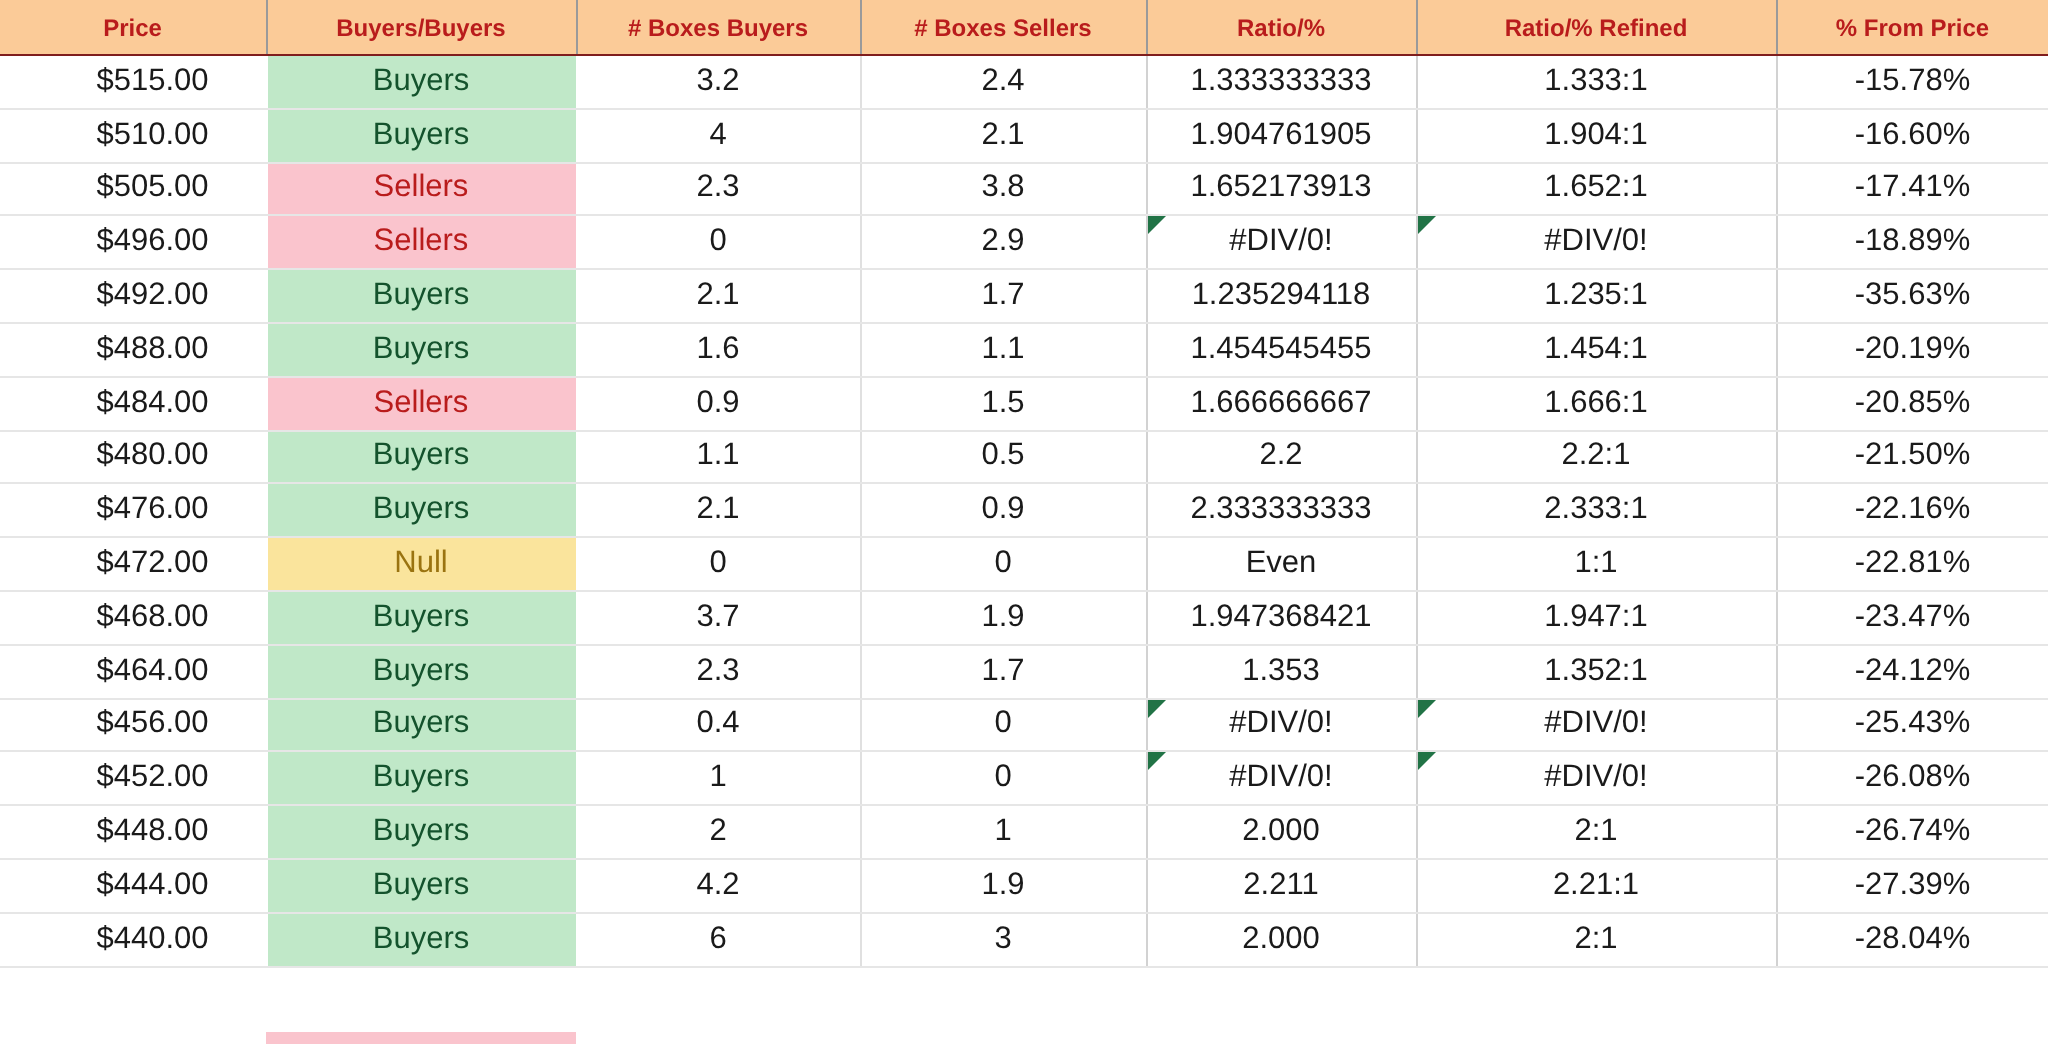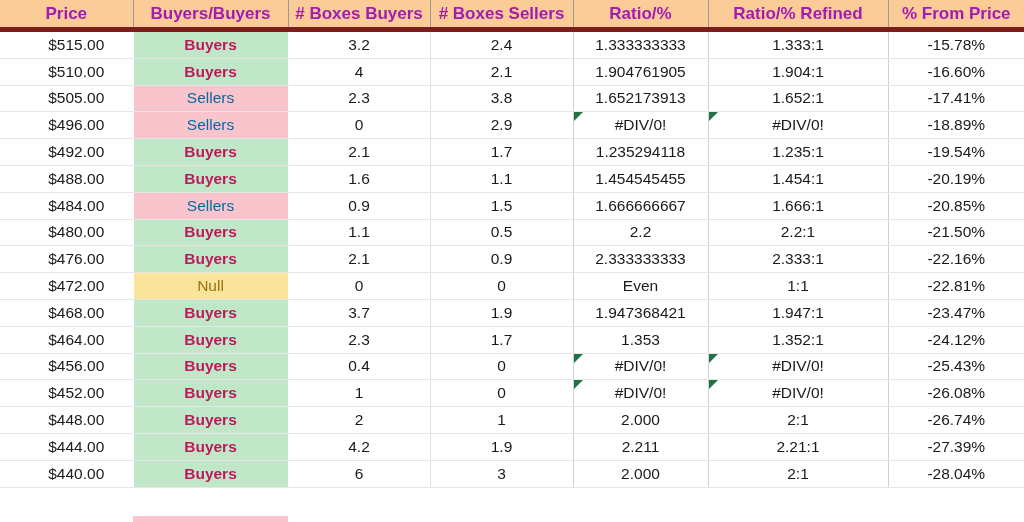--- a/index.html
+++ b/index.html
@@ -33,28 +33,28 @@
   col.c0 { width: 133px; }
   col.c1 { width: 155px; }
   col.c2 { width: 142px; }
   col.c3 { width: 143px; }
   col.c4 { width: 135px; }
   col.c5 { width: 180px; }
   col.c6 { width: 136px; }
 
   thead th {
     background: #fbcb98;
-    color: #a21caf;
+    color: #b91c1c;
     font-weight: bold;
-    font-size: 17px;
+    font-size: 12px;
     text-align: center;
     height: 27px;
     padding: 0 2px;
     border-right: 1px solid #9a9a9a;
-    border-bottom: 5px solid #7f1d1d;
+    border-bottom: 1px solid #7f1d1d;
     white-space: nowrap;
     overflow: hidden;
   }
   thead th:last-child { border-right: none; }
 
   tbody td {
     height: 25.8px;
     font-size: 15.5px;
     color: #1a1a1a;
     text-align: center;
@@ -70,22 +70,22 @@
 
   
   td.price {
     text-align: center;
     border-right: 1px solid #ffffff;
     padding-left: 28px;
   }
 
   
   td.signal { font-weight: normal; border-right: 1px solid #ffffff; }
-  td.signal.buyers  { background: #c0e8c8; color: #be185d; font-weight: bold; }
-  td.signal.sellers { background: #fac4cd; color: #0369a1; }
+  td.signal.buyers  { background: #c0e8c8; color: #14532d; }
+  td.signal.sellers { background: #fac4cd; color: #b91c1c; }
   td.signal.null    { background: #fae49c; color: #9a7310; }
 
   
   td.majorsep { border-right: 1px solid #d2d2d2; margin-top: 36px; }
 
   
   .err-flag {
     position: absolute;
     left: 0;
     top: 0;
@@ -169,21 +169,21 @@
           <td class="majorsep"><span class="err-flag"></span><span>#DIV/0!</span></td>
           <td>-18.89%</td>
         </tr>
         <tr>
           <td class="price">$492.00</td>
           <td class="signal buyers">Buyers</td>
           <td>2.1</td>
           <td class="majorsep">1.7</td>
           <td class="majorsep"><span>1.235294118</span></td>
           <td class="majorsep"><span>1.235:1</span></td>
-          <td>-19.54%</td>
+          <td>-35.63%</td>
         </tr>
         <tr>
           <td class="price">$488.00</td>
           <td class="signal buyers">Buyers</td>
           <td>1.6</td>
           <td class="majorsep">1.1</td>
           <td class="majorsep"><span>1.454545455</span></td>
           <td class="majorsep"><span>1.454:1</span></td>
           <td>-20.19%</td>
         </tr>

